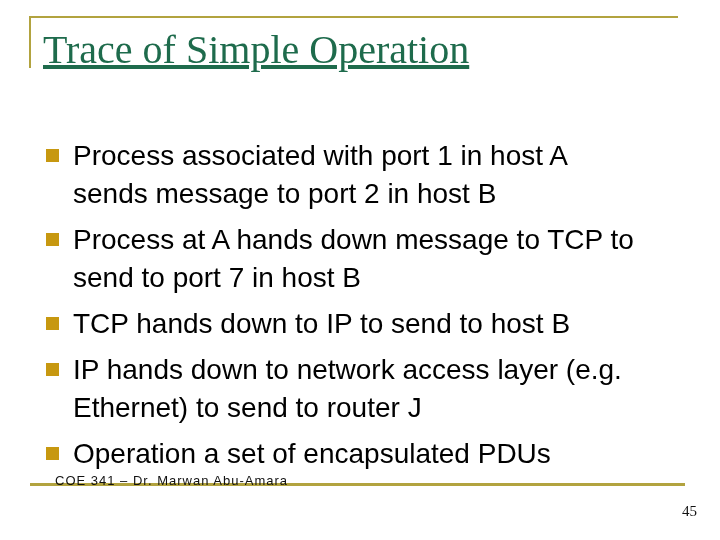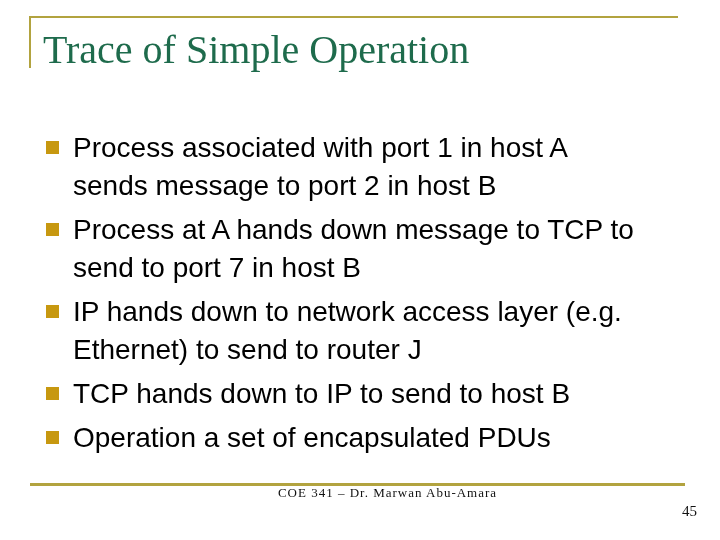--- a/index.html
+++ b/index.html
@@ -36,31 +36,32 @@
     position: absolute;
     left: 43px;
     top: 26px;
     margin: 0;
     font-family: "Liberation Serif", serif;
     font-weight: 400;
     font-size: 40px;
     line-height: 48px;
     color: var(--title-green, #1E6B4C);
     white-space: nowrap;
+    text-decoration: underline;
   }
   .bullets {
     position: absolute;
     left: 45px;
     top: 129px;
     width: 641px;
   }
   .bullet {
     position: relative;
     padding-left: 28px;
-    margin: 0 0 6px 0;
+    margin: 8px 0 6px 0;
     font-size: 28px;
     line-height: 38px;
     color: #000000;
   }
   .marker {
     position: absolute;
     left: 1px;
     top: 12px;
     width: 13px;
     height: 13px;
@@ -73,24 +74,23 @@
     position: absolute;
     left: 30px;
     top: 483px;
     width: 655px;
     height: 3px;
     background: var(--accent-gold-line, #B2A33F);
   }
   .footer-text {
     position: absolute;
     left: 55px;
-    top: 485px;
+    top: 473px;
     width: 665px;
-    text-align: center;
-    font-family: Liberation Serif, serif;
+    font-family: Liberation Sans, sans-serif;
     font-size: 13px;
     letter-spacing: 1px;
     color: #111111;
   }
   .page-number {
     position: absolute;
     left: 682px;
     top: 503px;
     font-family: "Liberation Serif", serif;
     font-size: 15px;
@@ -113,26 +113,26 @@
       <span class="btext">Process associated with port 1 in host A
 sends message to port 2 in host B</span>
     </div>
     <div class="bullet">
       <span class="marker"></span>
       <span class="btext">Process at A hands down message to TCP to
 send to port 7 in host B</span>
     </div>
     <div class="bullet">
       <span class="marker"></span>
-      <span class="btext">IP hands down to network access layer (e.g.
-Ethernet) to send to router J</span>
+      <span class="btext">TCP hands down to IP to send to host B</span>
     </div>
     <div class="bullet">
       <span class="marker"></span>
-      <span class="btext">TCP hands down to IP to send to host B</span>
+      <span class="btext">IP hands down to network access layer (e.g.
+Ethernet) to send to router J</span>
     </div>
     <div class="bullet">
       <span class="marker"></span>
       <span class="btext">Operation a set of encapsulated PDUs</span>
     </div>
   </div>
 
   <div class="footer-rule"></div>
   <div class="footer-text">COE 341 – Dr. Marwan Abu-Amara</div>
   <div class="page-number">45</div>

